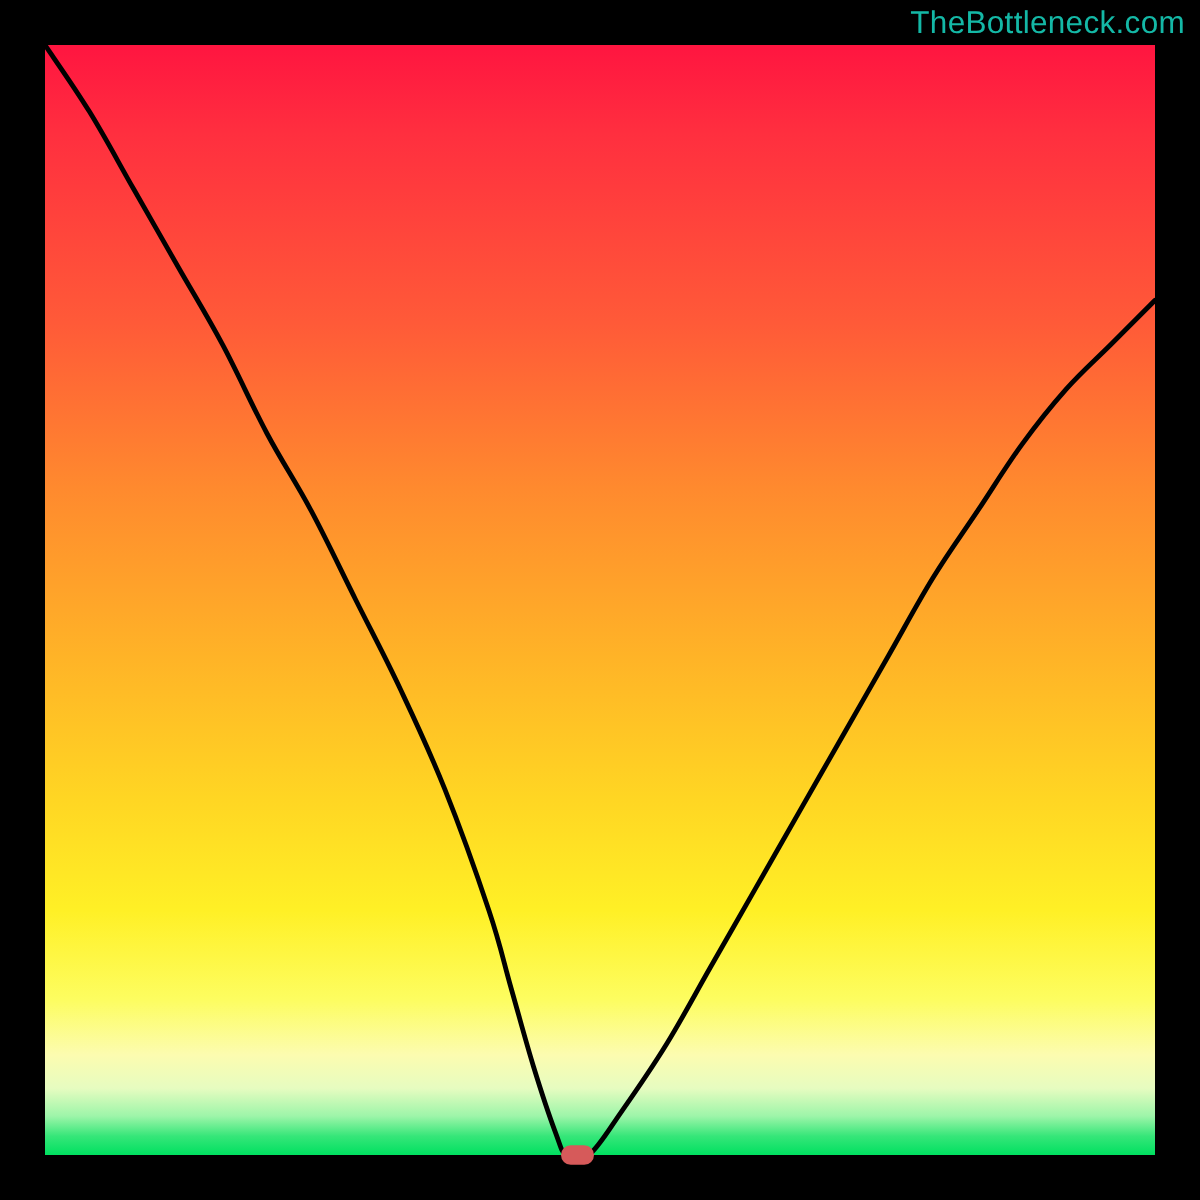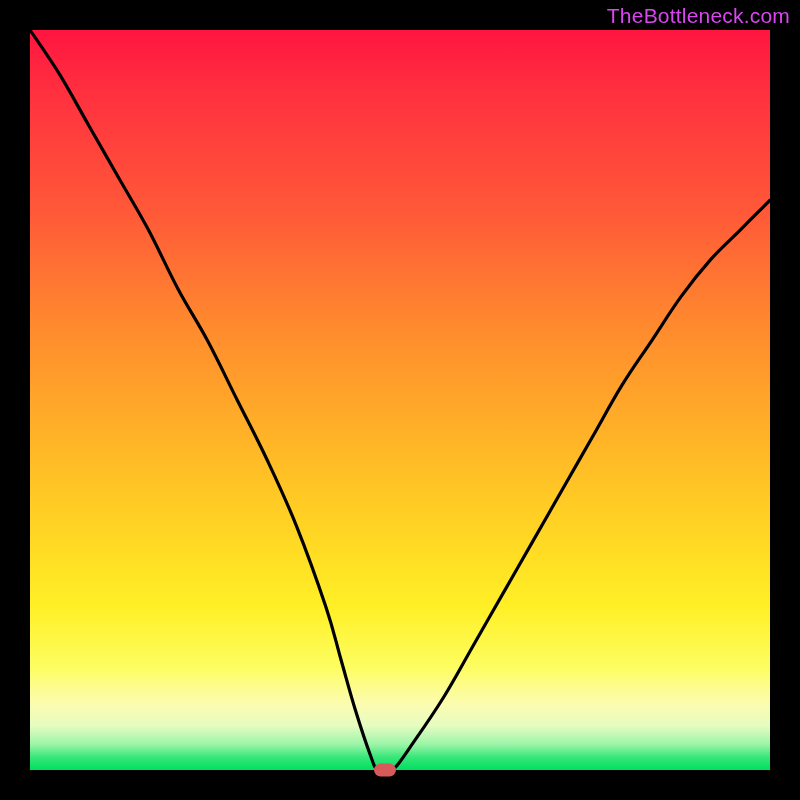--- a/index.html
+++ b/index.html
@@ -55,21 +55,21 @@
     width: 22px;
     height: 13px;
     border-radius: 7px;
     background: #d65a5a;
     transform: translate(-50%, -50%);
   }
   .watermark {
     position: absolute;
     top: 4px;
     right: 10px;
-    color: #d946ef;
+    color: #14b8a6;
     font-size: 21px;
     letter-spacing: 0.2px;
     font-weight: 500;
   }
 </style>
 </head>
 <body>
 
 <div class="frame">
   <div class="watermark">TheBottleneck.com</div>

